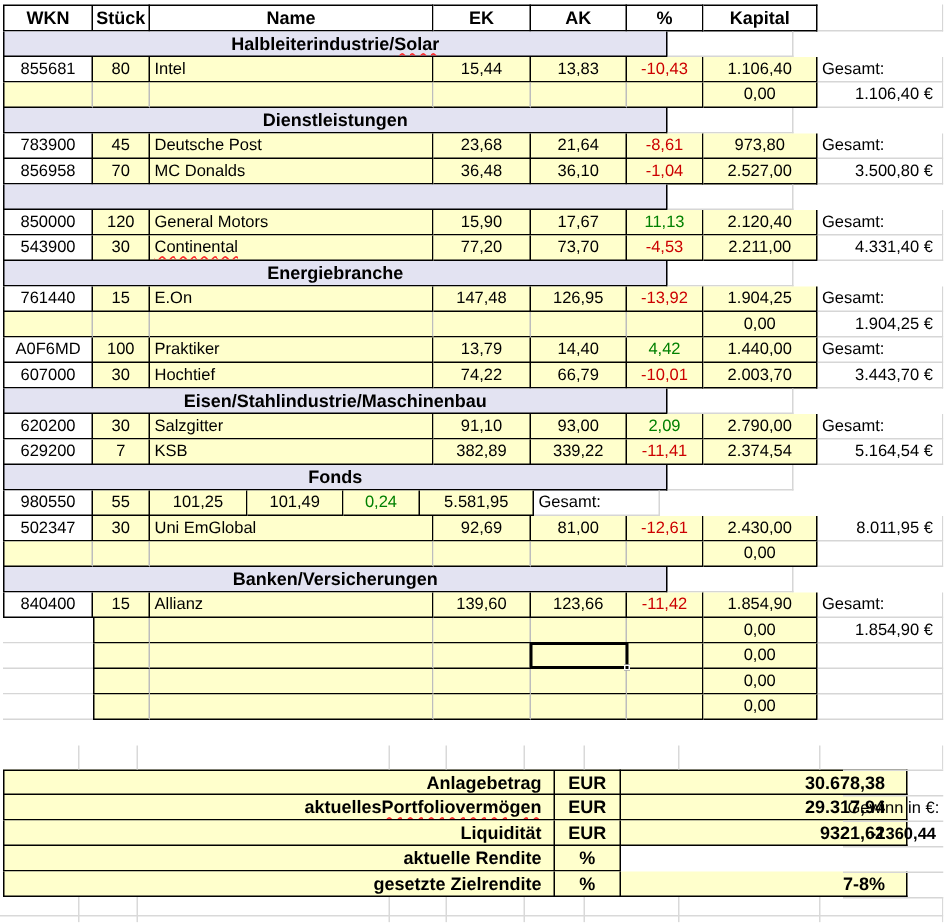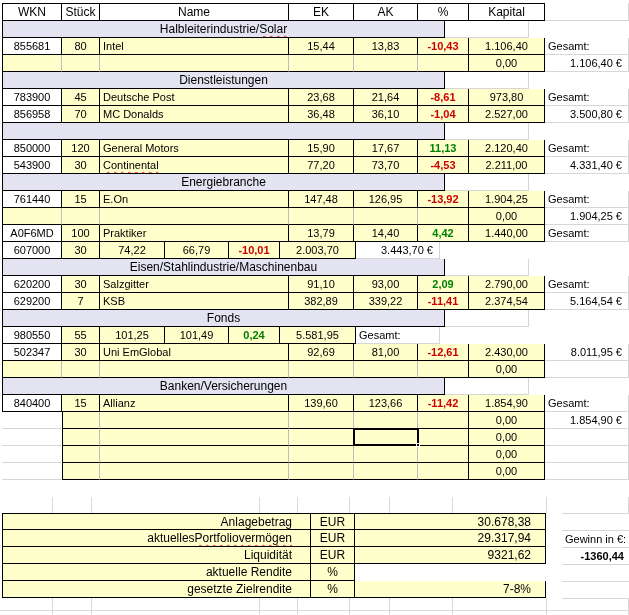--- a/index.html
+++ b/index.html
@@ -13,31 +13,31 @@
        height:17px; overflow:hidden; white-space:nowrap; }
   .hrow .c { height:18px; }
   .w0{width:60px} .w1{width:38px} .w2{width:189px} .w3{width:65px}
   .w4{width:64px} .w5{width:51px} .w6{width:76px} .wR{width:84px} .wS{width:443px}
   .bgw{background:#ffffff} .bgy{background:#FFFFCC} .bgl{background:#E3E3F2}
   .bl{border-left:1px solid #000} .br{border-right:1px solid #000}
   .bb{border-bottom:1px solid #000} .bt{border-top:1px solid #000}
   .vr{border-right:1px solid #bdbdbd}
   .gb{border-bottom:1px solid #d6d6d6} .gr{border-right:1px solid #d6d6d6}
   .sm{font-size:11px}
-  .md{font-size:12px; font-weight:400}
-  .pct{font-size:11px; font-weight:700}
+  .md{font-size:12px; font-weight:700}
+  .pct{font-size:11px; font-weight:400}
   .neg{color:#CC0000} .pos{color:#008000}
   .left{justify-content:flex-start; padding-left:3px}
   .rightal{justify-content:flex-end; padding-right:6px}
   .sq{text-decoration-line:underline; text-decoration-style:wavy;
       text-decoration-color:#ff2a2a; text-decoration-thickness:1px; text-underline-offset:2px}
   
   .sum{position:absolute; left:2px; top:513px}
   .sum .c{height:17px}
-  .sL{width:309px; justify-content:flex-end; padding-right:18px}
+  .sL{width:368px; justify-content:flex-end; padding-right:8px}
   .sU{width:44px}
   .sV{width:191px; justify-content:flex-end; padding-right:14px}
   
   .ann{position:absolute; left:562px; top:513px; width:83px; border-top:1px solid #d6d6d6}
   .ann .r{height:17px; display:flex; align-items:center; font-size:11px;
           border-bottom:1px solid #d6d6d6; white-space:nowrap}
   .ann .lab{justify-content:flex-start; padding-left:3px}
   .ann .val{justify-content:flex-end; padding-right:21px; font-weight:700}
   
   .selbox{position:absolute; left:353px; top:428px; width:66px; height:18px;
@@ -190,20 +190,21 @@
       <div class="c w3 br bb sm bgy">13,79</div>
       <div class="c w4 br bb sm bgy">14,40</div>
       <div class="c w5 br bb pct pos bgy">4,42</div>
       <div class="c w6 br bb sm bgy">1.440,00</div>
       <div class="c wR gb gr sm left">Gesamt:</div>
     </div>
 
     <div class="row">
       <div class="c w0 bl br bb sm bgw">607000</div>
       <div class="c w1 br bb sm bgy">30</div>
+      <div class="c w2 br bb sm bgy left">Hochtief</div>
       <div class="c w3 br bb sm bgy">74,22</div>
       <div class="c w4 br bb sm bgy">66,79</div>
       <div class="c w5 br bb pct neg bgy">-10,01</div>
       <div class="c w6 br bb sm bgy">2.003,70</div>
       <div class="c wR gb gr sm rightal">3.443,70 €</div>
     </div>
 
     <div class="row">
       <div class="c wS bl br bb md bgl">Eisen/Stahlindustrie/Maschinenbau</div>
       <div class="c wR gb gr"></div>

